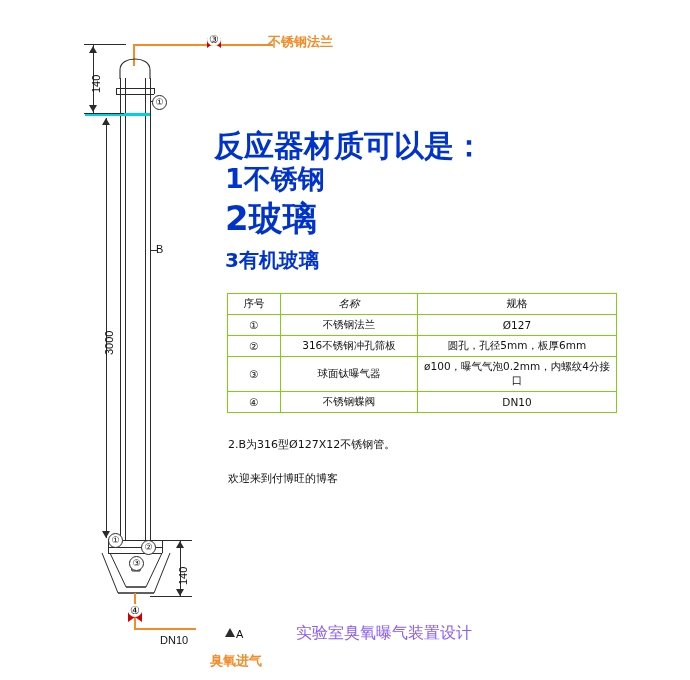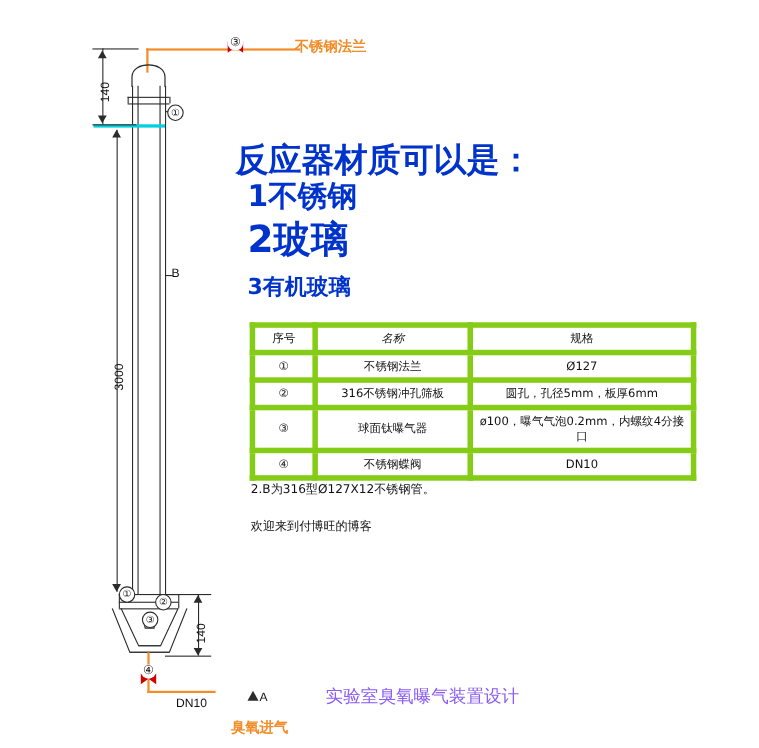--- a/index.html
+++ b/index.html
@@ -47,21 +47,21 @@
   
   table.spec{
     border-collapse:collapse;
     position:absolute;
     font-family:"DejaVu Sans", sans-serif;
     font-size:10.5px;
     color:#111;
     background:#fff;
   }
   table.spec td,table.spec th{
-    border:5px solid #84cc16;
+    border:1px solid #84cc16;
     padding:3px 4px;
     text-align:center;
     font-weight:normal;
   }
   table.spec th{font-weight:normal;}
   .col0{width:44px;}
   .col1{width:128px;font-style:italic;}
   .col2{width:190px;}
   td.left-al{text-align:left;padding-left:6px;}
   .circ-abs{

